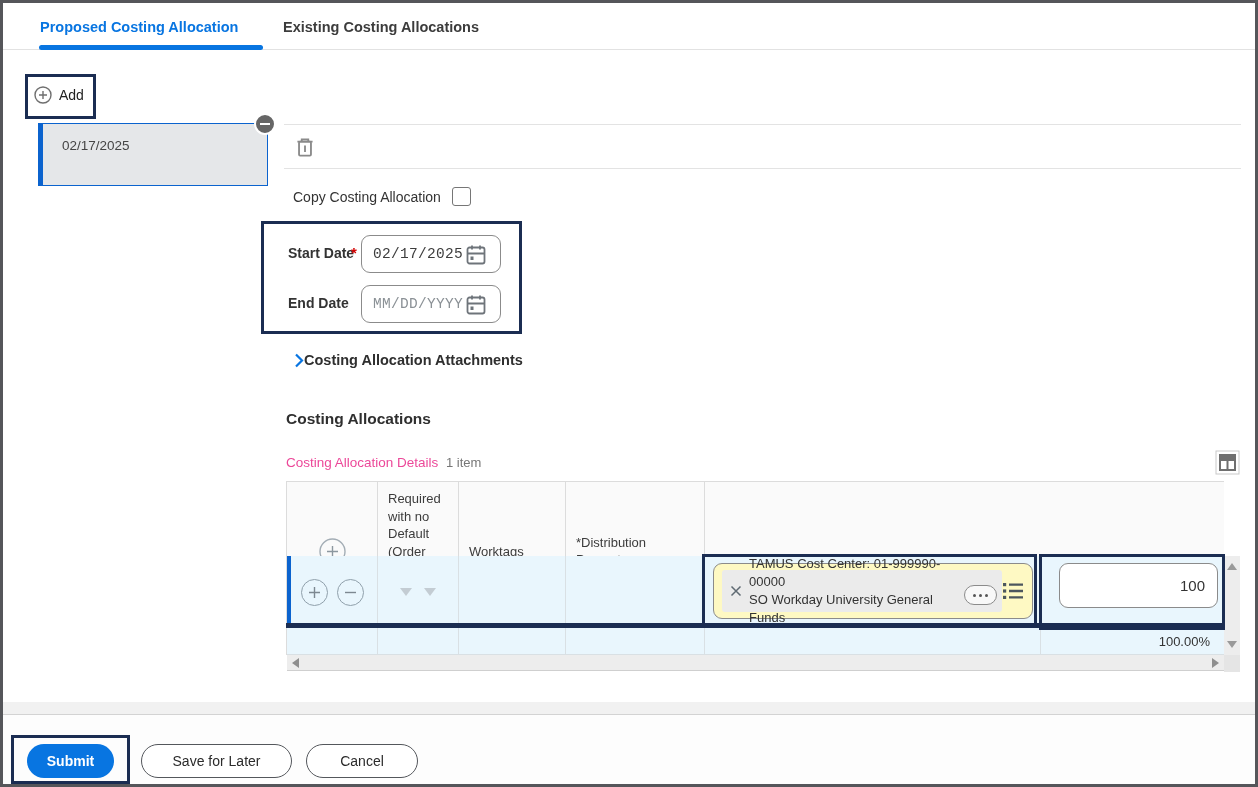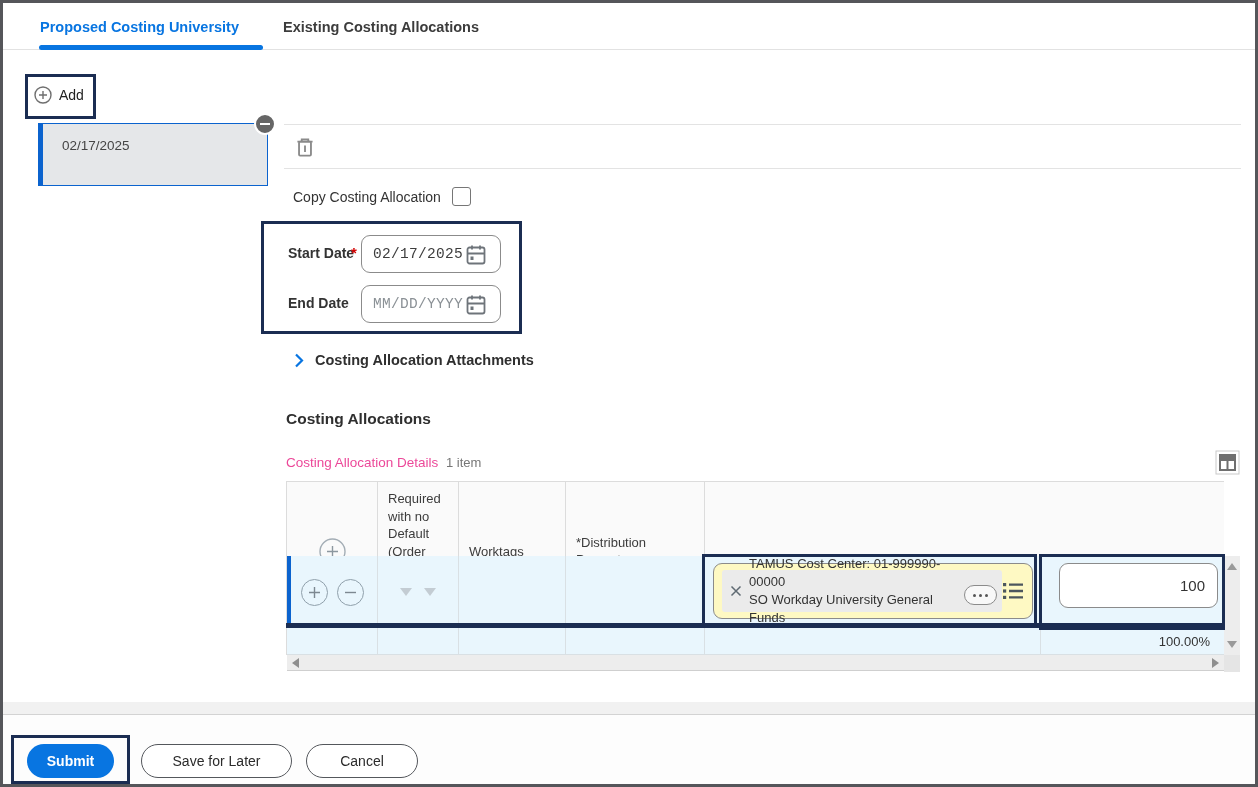--- a/index.html
+++ b/index.html
@@ -51,21 +51,21 @@
   .fld-label { position:absolute; font-size:14px; font-weight:700; color:#333; }
   .req-star { position:absolute; left:348px; top:241px; color:#d30000; font-size:15px; font-weight:700; }
   .date-input { position:absolute; left:358px; width:140px; height:38px;
                 border:1px solid #8b8b8b; border-radius:9px; background:#fff;
                 font-family:"Liberation Mono","DejaVu Sans Mono",monospace;
                 font-size:14.5px; letter-spacing:.3px; color:#3d3d3d; padding:0 34px 0 11px; }
   .date-input::placeholder { color:#8b9196; }
   .cal-icon { position:absolute; width:20px; height:21px; }
 
   .attach-row { position:absolute; left:291px; top:349px; display:flex; align-items:center;
-                gap:11px; cursor:pointer; }
+                cursor:pointer; }
   .attach-label { font-size:14.5px; font-weight:700; color:#2f2f2f; }
 
   .section-title { position:absolute; left:283px; top:407px; font-size:15.5px; font-weight:700; color:#2f2f2f; }
   .details-label { position:absolute; left:283px; top:452px; font-size:13.5px; font-weight:400; color:#ec4899; }
   .item-count { position:absolute; left:443px; top:452px; font-size:13px; color:#767676; }
   .grid-icon-btn { position:absolute; left:1211px; top:446px; width:27px; height:27px; cursor:pointer; }
 
   
   .tbl { position:absolute; left:283px; top:478px; width:938px; z-index:1; }
   .trow { display:grid; grid-template-columns:91px 81px 107px 139px 336px 184px; }
@@ -136,21 +136,21 @@
   .btn-cancel { left:303px; width:112px; }
 
   svg { display:block; }
 </style>
 </head>
 <body>
 
 <div id="app">
 
   <div class="tabbar">
-    <span class="tab tab-active">Proposed Costing University</span>
+    <span class="tab tab-active">Proposed Costing Allocation</span>
     <span class="tab-underline"></span>
     <span class="tab tab-inactive">Existing Costing Allocations</span>
   </div>
 
   <div class="add-btn">
     <span>
       <svg width="18" height="18" viewBox="0 0 18 18">
         <circle cx="9" cy="9" r="8" fill="none" stroke="#6f6f6f" stroke-width="1.4"></circle>
         <path d="M9 5v8M5 9h8" stroke="#6f6f6f" stroke-width="1.4"></path>
       </svg>

